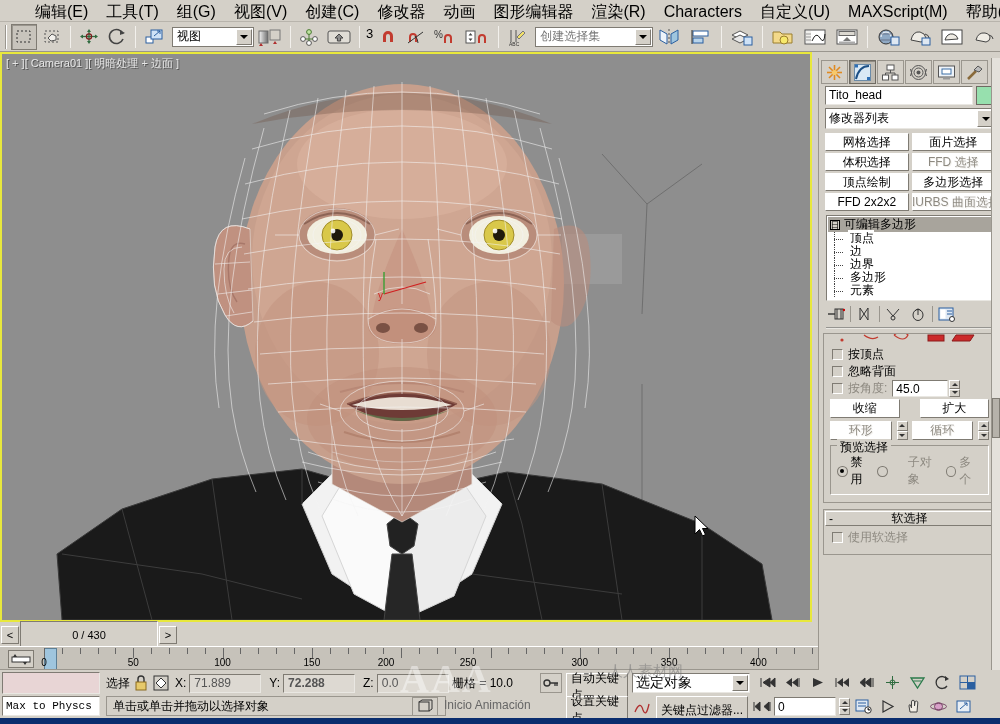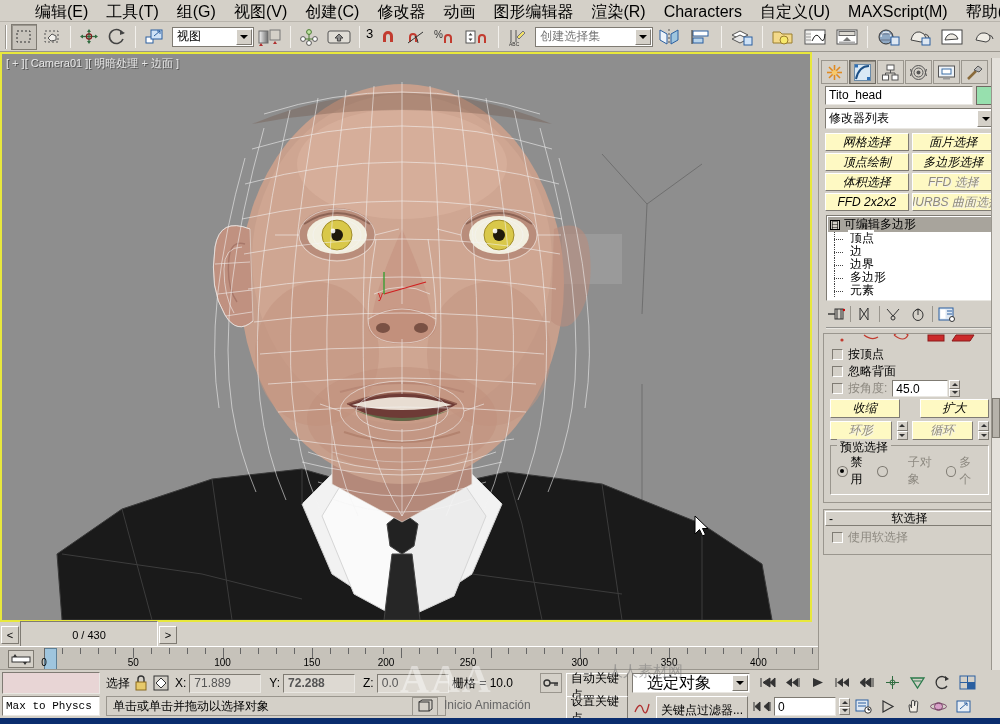--- a/index.html
+++ b/index.html
@@ -140,24 +140,24 @@
     display:flex; align-items:center; position:relative; font-size:12px; padding-left:3px;
   }
   .modlist .arrow {
     position:absolute; right:1px; top:1px; bottom:1px; width:17px;
     background:#d4d0c8; border:1px solid #fff; border-right-color:#7f7b73; border-bottom-color:#7f7b73;
     display:flex;align-items:center;justify-content:center;
   }
   .setgrid { padding:2px 5px 0 6px; }
   .setrow { display:flex; gap:3px; margin-bottom:2px; }
   .setbtn {
-    flex:1; height:18px; background:#fef9c3;
+    flex:1; height:18px; background:#ffffff;
     border:1px solid; border-color:#fff #7f7b73 #7f7b73 #fff;
     display:flex;align-items:center;justify-content:center;
-    font-size:12px; color:#000; white-space:nowrap; overflow:hidden;font-style:italic;
+    font-size:12px; color:#000; white-space:nowrap; overflow:hidden;
   }
   .setbtn.dis { color:#8d8980; text-shadow:1px 1px 0 #f2f0ec; }
   .stackbox {
     margin:4px 6px 0 7px; height:86px; background:#fff;
     border:1px solid #7f7b73; border-right-color:#e9e7e2; border-bottom-color:#e9e7e2;
     padding:1px; overflow:hidden;
   }
   .stack-head {
     background:#a8a49c; height:15px; display:flex; align-items:center;
     font-size:12px; padding-left:2px; color:#000;
@@ -251,21 +251,21 @@
   }
   .gridlabel { position:absolute; left:452px; top:5px; font-size:12px; }
   .bigbtn {
     height:28px; background:#d4d0c8;
     border:1px solid; border-color:#fff #7f7b73 #7f7b73 #fff;
     display:flex;align-items:center;justify-content:center; font-size:12px; padding:0 4px;
   }
   .playcombo {
     width:118px; height:20px; background:#fff; border:1px solid #7f7b73;
     border-right-color:#e9e7e2;border-bottom-color:#e9e7e2;
-    position:relative; font-size:16px; display:flex;align-items:center;padding-left:14px;
+    position:relative; font-size:14px; display:flex;align-items:center;padding-left:3px;
   }
   .playcombo .arrow {
     position:absolute; right:1px; top:1px; bottom:1px; width:16px;
     background:#d4d0c8; border:1px solid #fff;border-right-color:#7f7b73;border-bottom-color:#7f7b73;
     display:flex;align-items:center;justify-content:center;
   }
   .navbtn {
     width:23px;height:21px; display:flex;align-items:center;justify-content:center;
     background:#d4d0c8; border:1px solid transparent;
   }
@@ -781,26 +781,26 @@
           </span>
       </div>
     </div>
 
     <div class="setgrid" id="modsets">
         <div class="setrow">
           <div class="setbtn">网格选择</div>
           <div class="setbtn">面片选择</div>
         </div>
         <div class="setrow">
+          <div class="setbtn">体积选择</div>
+          <div class="setbtn dis">FFD 选择</div>
+        </div>
+        <div class="setrow">
           <div class="setbtn">顶点绘制</div>
           <div class="setbtn">多边形选择</div>
-        </div>
-        <div class="setrow">
-          <div class="setbtn">体积选择</div>
-          <div class="setbtn dis">FFD 选择</div>
         </div>
         <div class="setrow">
           <div class="setbtn">FFD 2x2x2</div>
           <div class="setbtn dis">NURBS 曲面选择</div>
         </div>
       </div>
 
     <div class="stackbox">
       <div class="stack-head">
         <span class="stack-expand">日</span>

